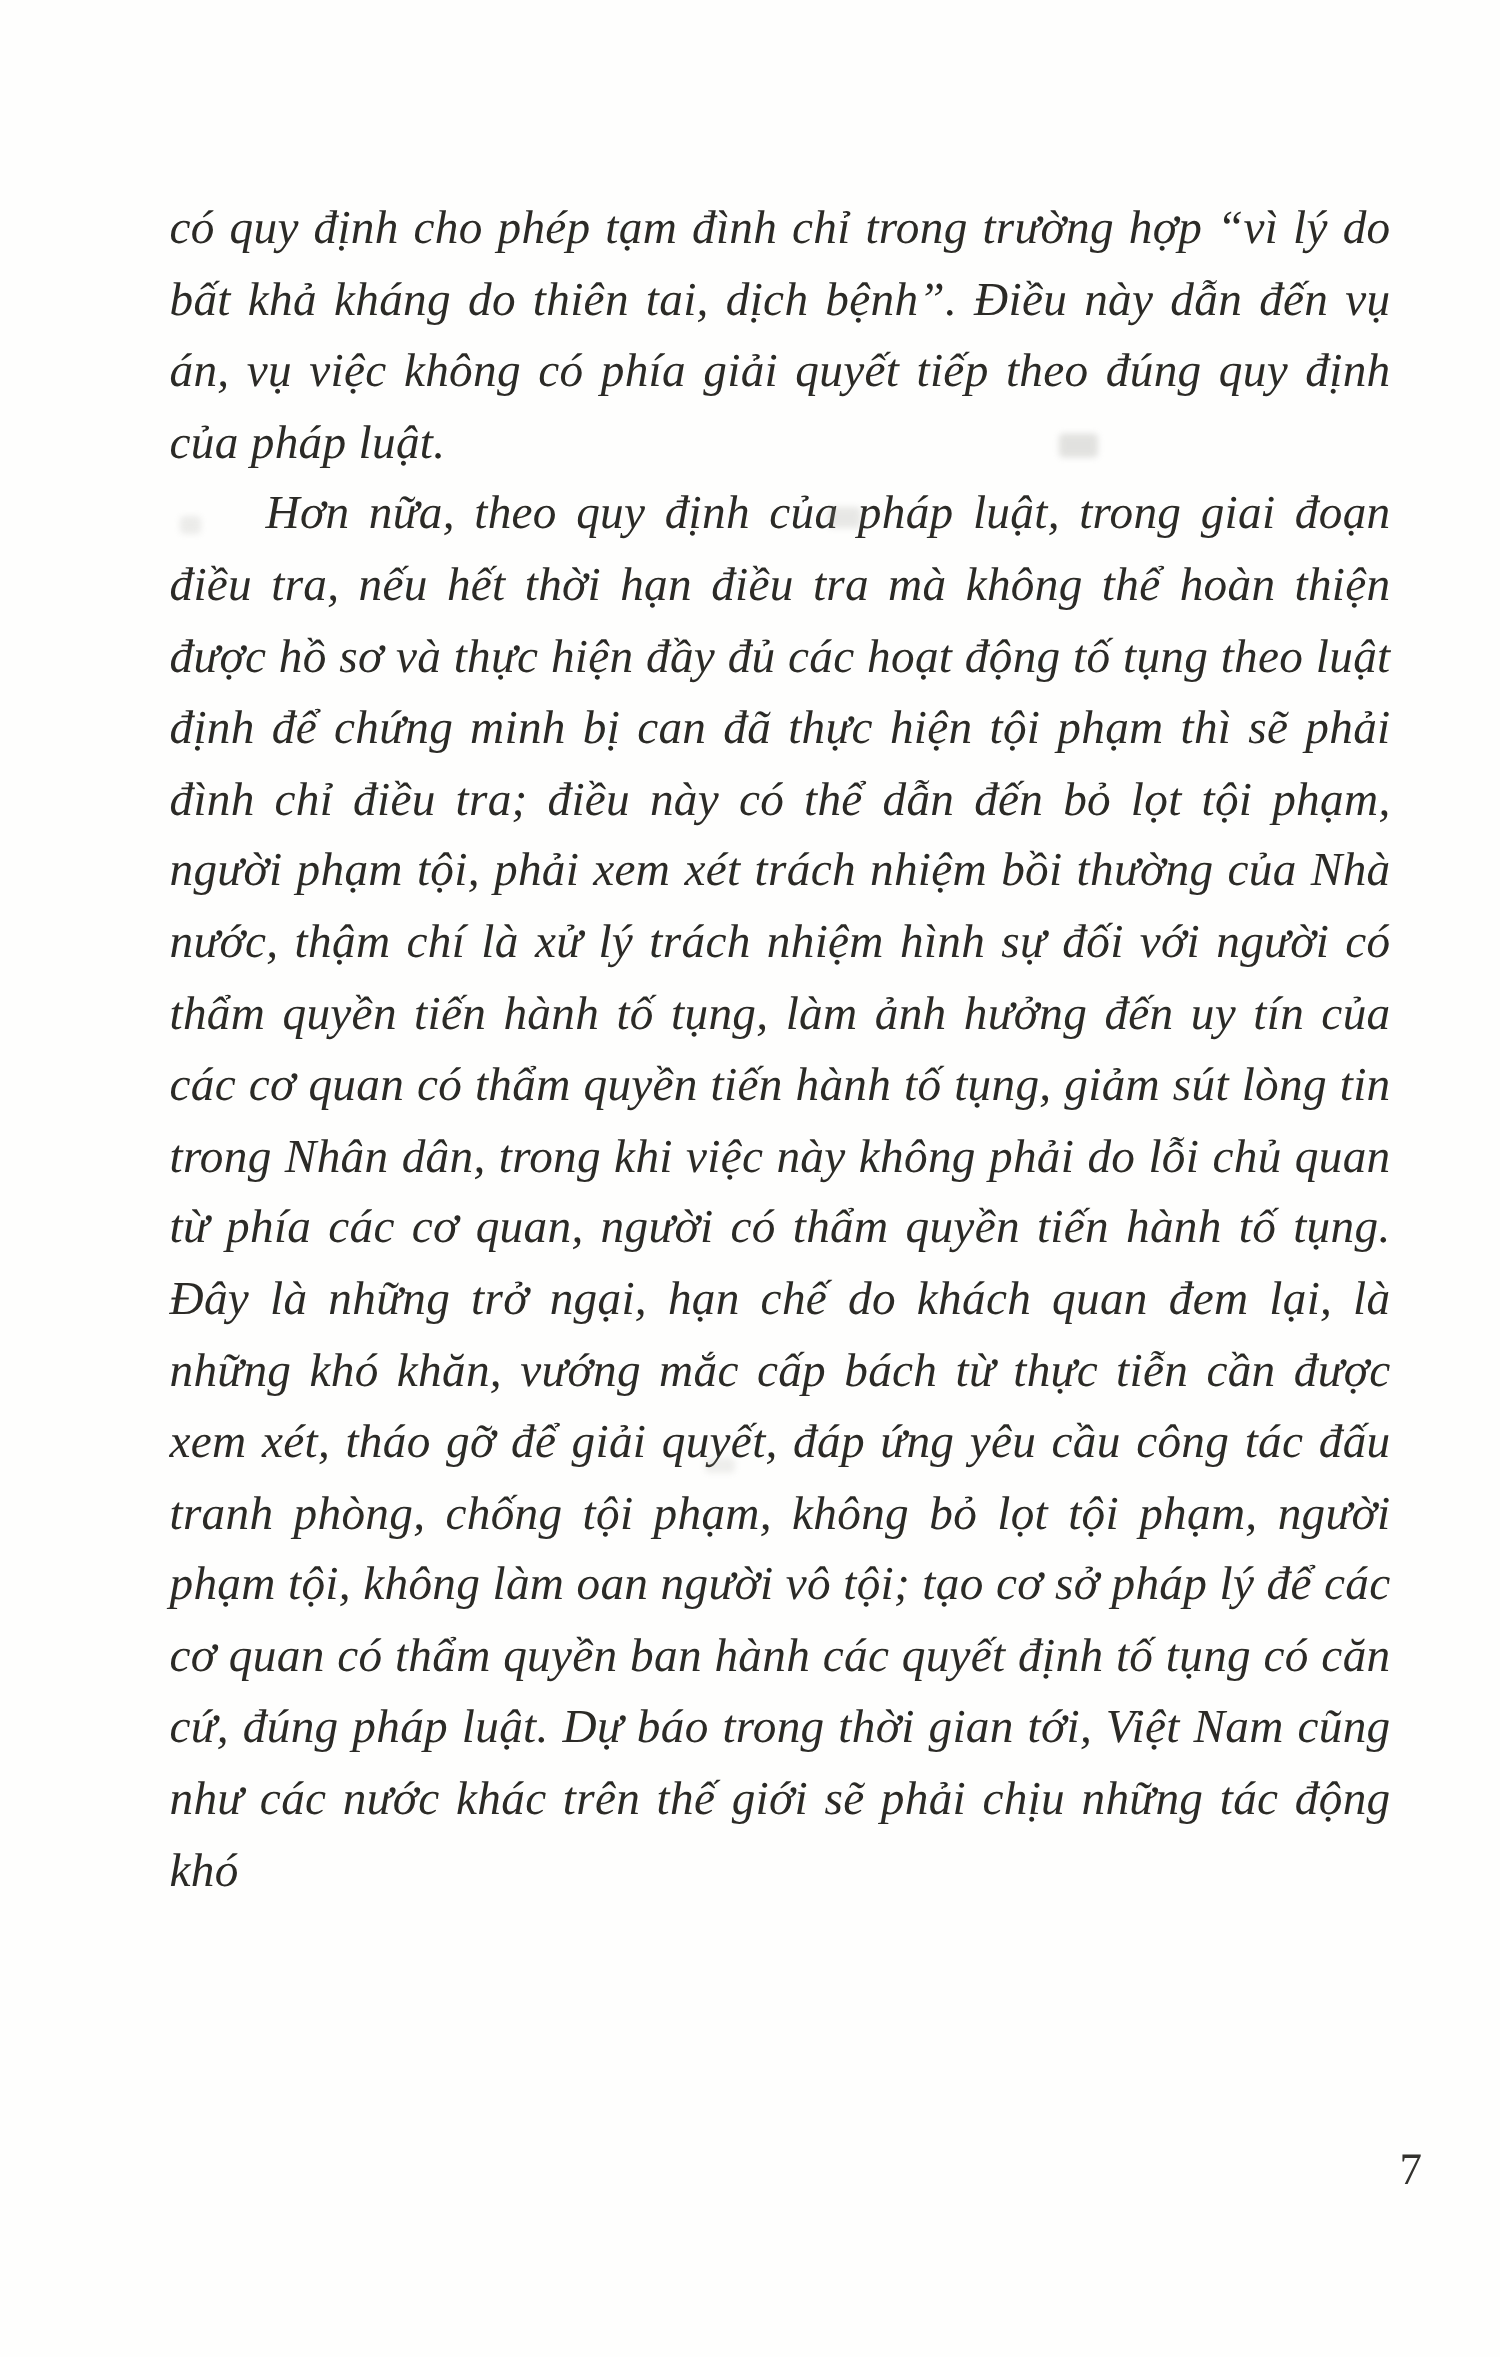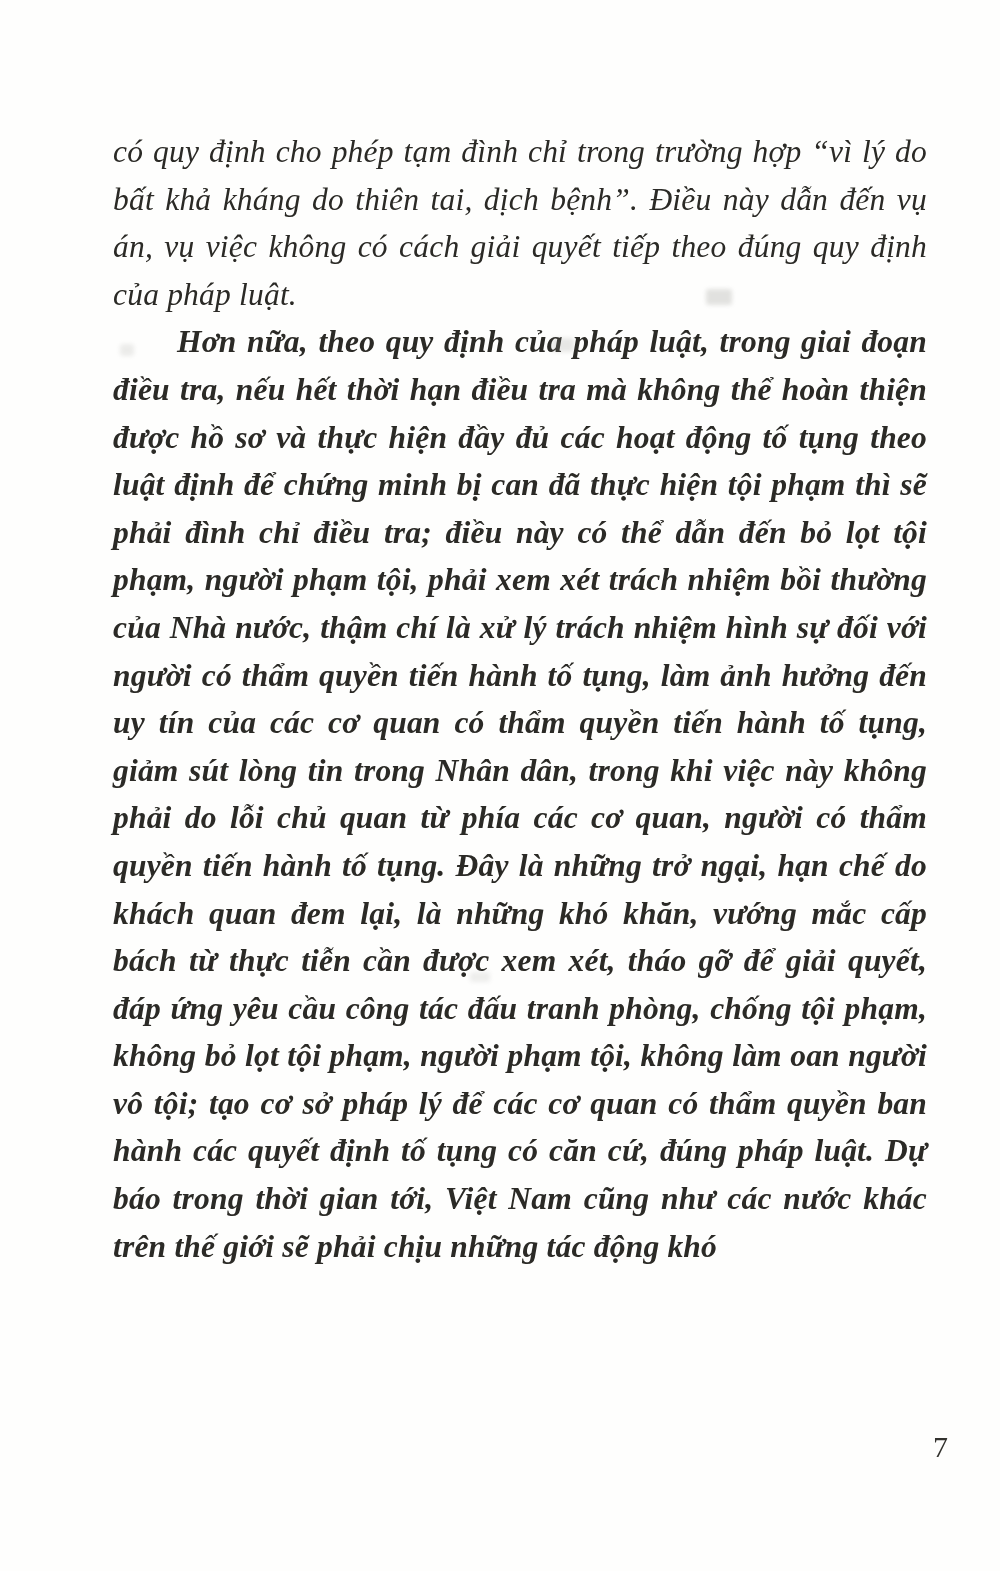--- a/index.html
+++ b/index.html
@@ -26,21 +26,20 @@
     line-height: 47.6px;
     text-align: justify;
     letter-spacing: 0.2px;
   }
   .text-block p {
     margin: 0;
     padding: 0;
   }
   .text-block p.indent {
     text-indent: 64px;
-    font-weight: bold;
   }
   .page-number {
     position: absolute;
     right: 52px;
     top: 1430px;
     color: #33322e;
     font-style: normal;
     font-size: 30px;
     font-family: "Liberation Serif", serif;
   }
@@ -55,21 +54,21 @@
   .artifact-2 { left: 552px; top: 338px; width: 22px; height: 14px; opacity: 0.22; }
   .artifact-3 { left: 120px; top: 344px; width: 14px; height: 12px; opacity: 0.18; }
   .artifact-4 { left: 470px; top: 972px; width: 20px; height: 10px; opacity: 0.16; }
 </style>
 </head>
 <body>
 
 <div class="scan-page">
 
   <div class="text-block">
-    <p>có quy định cho phép tạm đình chỉ trong trường hợp “vì lý do bất khả kháng do thiên tai, dịch bệnh”. Điều này dẫn đến vụ án, vụ việc không có cách giải quyết tiếp theo đúng quy định của pháp luật.</p>
+    <p>có quy định cho phép tạm đình chỉ trong trường hợp “vì lý do bất khả kháng do thiên tai, dịch bệnh”. Điều này dẫn đến vụ án, vụ việc không có phía giải quyết tiếp theo đúng quy định của pháp luật.</p>
     <p class="indent">Hơn nữa, theo quy định của pháp luật, trong giai đoạn điều tra, nếu hết thời hạn điều tra mà không thể hoàn thiện được hồ sơ và thực hiện đầy đủ các hoạt động tố tụng theo luật định để chứng minh bị can đã thực hiện tội phạm thì sẽ phải đình chỉ điều tra; điều này có thể dẫn đến bỏ lọt tội phạm, người phạm tội, phải xem xét trách nhiệm bồi thường của Nhà nước, thậm chí là xử lý trách nhiệm hình sự đối với người có thẩm quyền tiến hành tố tụng, làm ảnh hưởng đến uy tín của các cơ quan có thẩm quyền tiến hành tố tụng, giảm sút lòng tin trong Nhân dân, trong khi việc này không phải do lỗi chủ quan từ phía các cơ quan, người có thẩm quyền tiến hành tố tụng. Đây là những trở ngại, hạn chế do khách quan đem lại, là những khó khăn, vướng mắc cấp bách từ thực tiễn cần được xem xét, tháo gỡ để giải quyết, đáp ứng yêu cầu công tác đấu tranh phòng, chống tội phạm, không bỏ lọt tội phạm, người phạm tội, không làm oan người vô tội; tạo cơ sở pháp lý để các cơ quan có thẩm quyền ban hành các quyết định tố tụng có căn cứ, đúng pháp luật. Dự báo trong thời gian tới, Việt Nam cũng như các nước khác trên thế giới sẽ phải chịu những tác động khó</p>
   </div>
 
   <div class="page-number">7</div>
 
   <div class="scan-artifact artifact-1"></div>
   <div class="scan-artifact artifact-2"></div>
   <div class="scan-artifact artifact-3"></div>
   <div class="scan-artifact artifact-4"></div>
 

